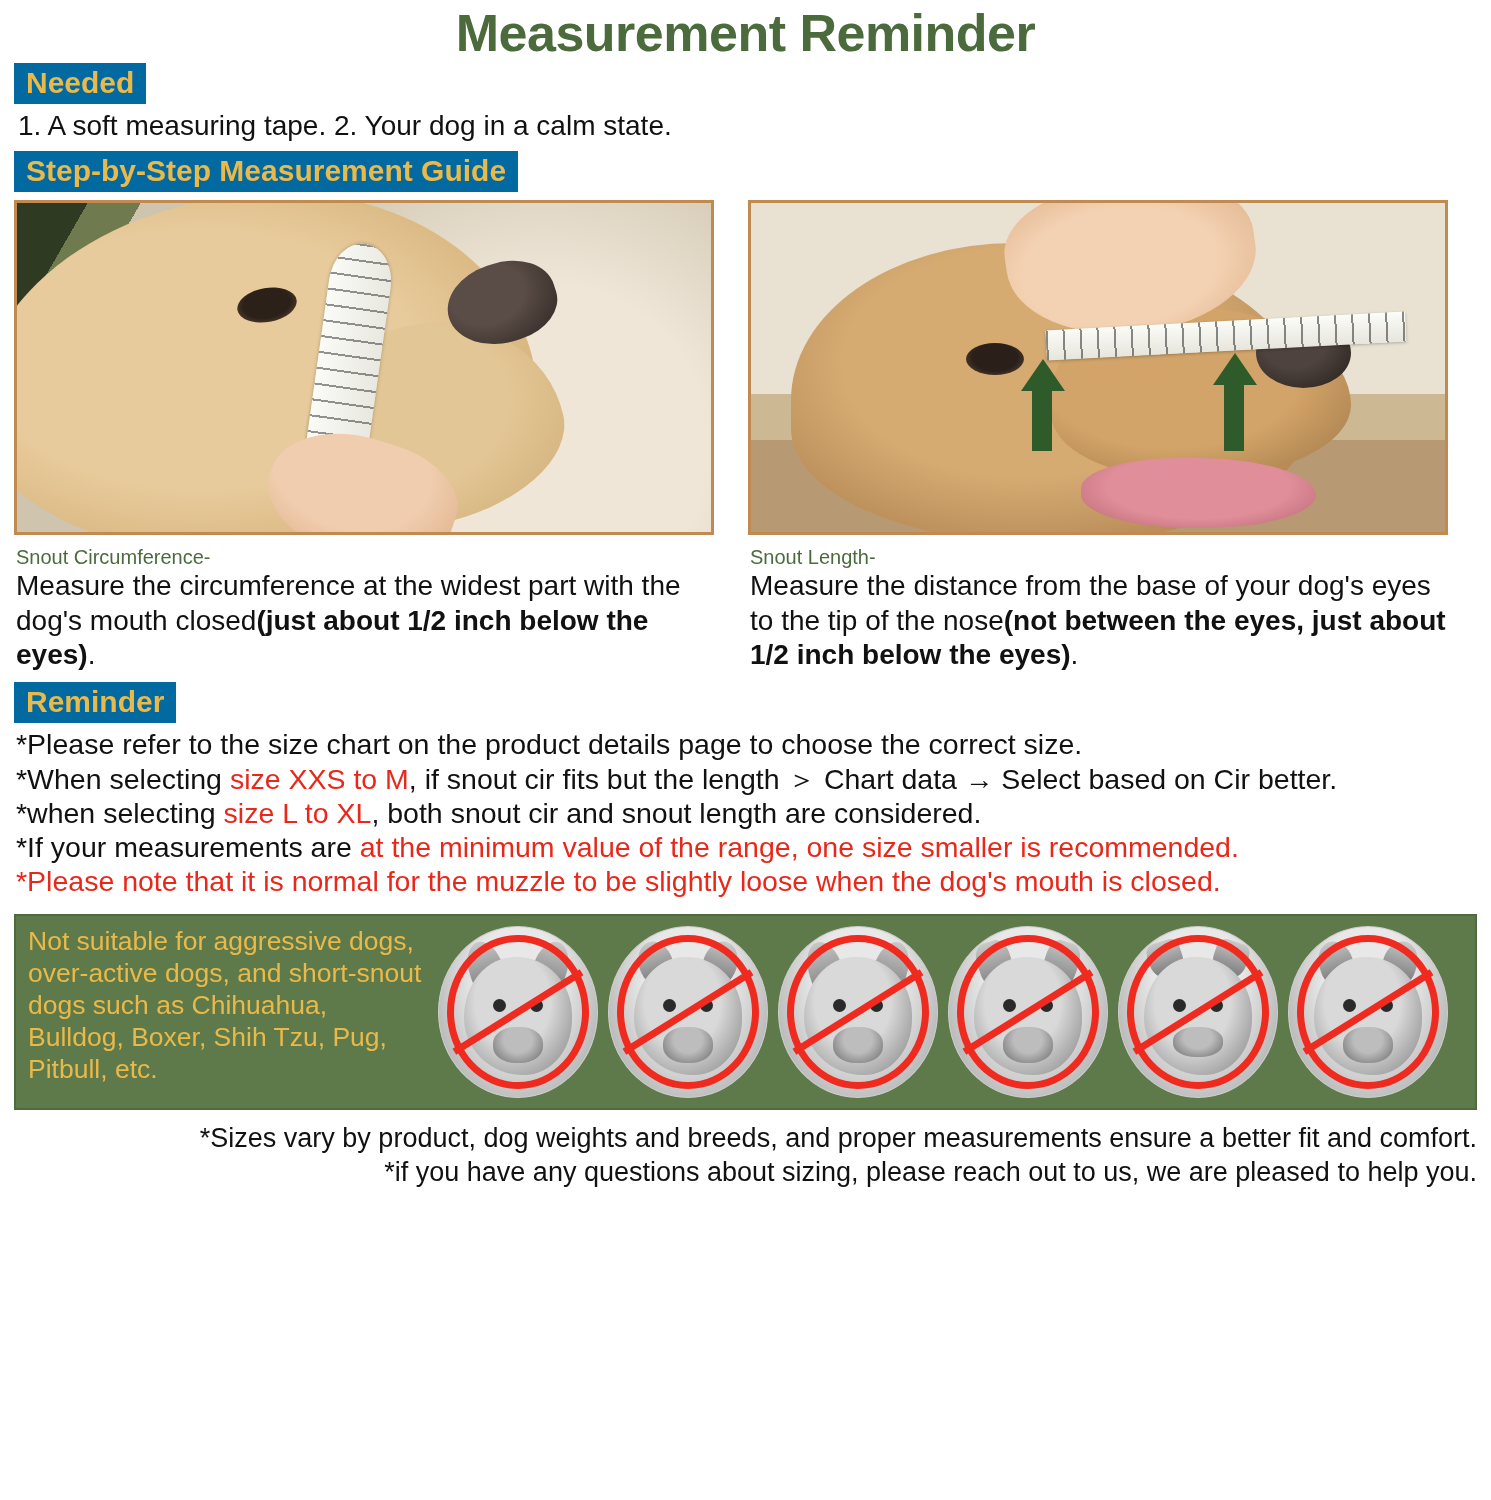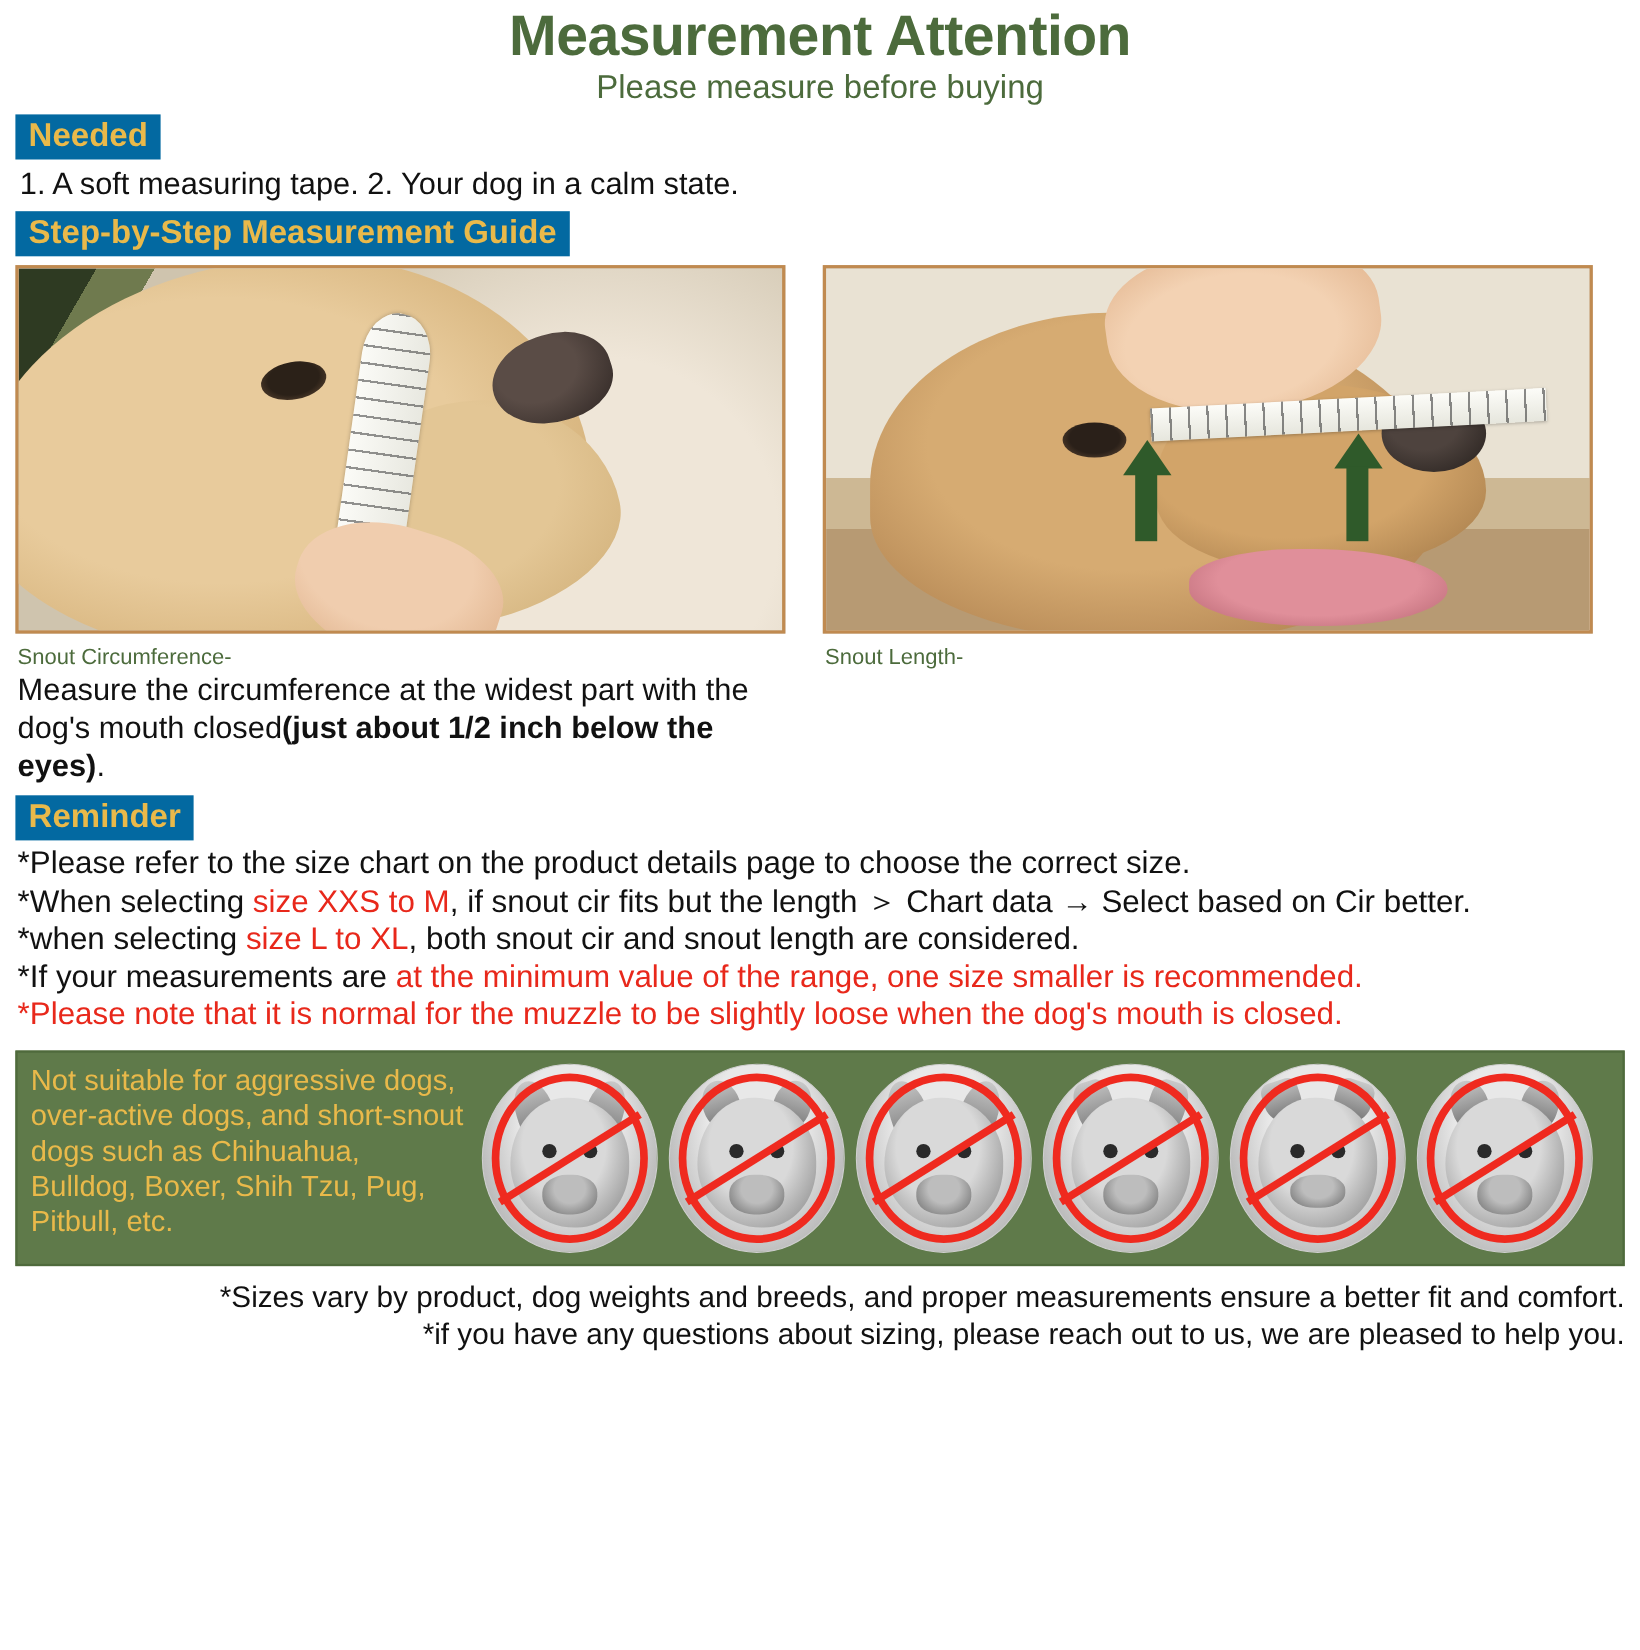--- a/index.html
+++ b/index.html
@@ -284,22 +284,21 @@
     line-height: 1.25;
     text-align: right;
   }
   .footer p { margin: 0; }
 </style>
 </head>
 <body>
 
 <div class="page">
 
-  <div class="title">Measurement Attention</div>
-  <div class="subtitle">Please measure before buying</div>
+  <div class="title">Measurement Reminder</div>
 
   <div>
     <span class="tag">Needed</span>
     <div class="needed-line">1. A soft measuring tape. 2. Your dog in a calm state.</div>
   </div>
 
   <div>
     <span class="tag">Step-by-Step Measurement Guide</span>
 
     <div class="photo-row">
@@ -327,20 +326,21 @@
           <div class="p2-eye"></div>
           <div class="p2-nose"></div>
           <div class="p2-hand"></div>
           <div class="p2-tape"></div>
           <div class="arrow" style="left:270px; top:156px;"></div>
           <div class="arrow-stem" style="left:281px; top:186px; height:62px;"></div>
           <div class="arrow" style="left:462px; top:150px;"></div>
           <div class="arrow-stem" style="left:473px; top:180px; height:68px;"></div>
         </div>
         <div class="cap-title">Snout Length-</div>
+        <div class="cap-body"><span>Measure the distance from the base of your dog's eyes to the tip of the nose</span><b>(not between the eyes, just about 1/2 inch below the eyes)</b><span>.</span></div>
       </div>
 
     </div>
   </div>
 
   <div class="reminder-wrap">
     <span class="tag">Reminder</span>
     <div class="reminder-list">
       <p>*Please refer to the size chart on the product details page to choose the correct size.</p>
       <p><span>*When selecting </span><span class="red">size XXS to M</span><span>, if snout cir fits but the length ＞ Chart data → Select based on Cir better.</span></p>

